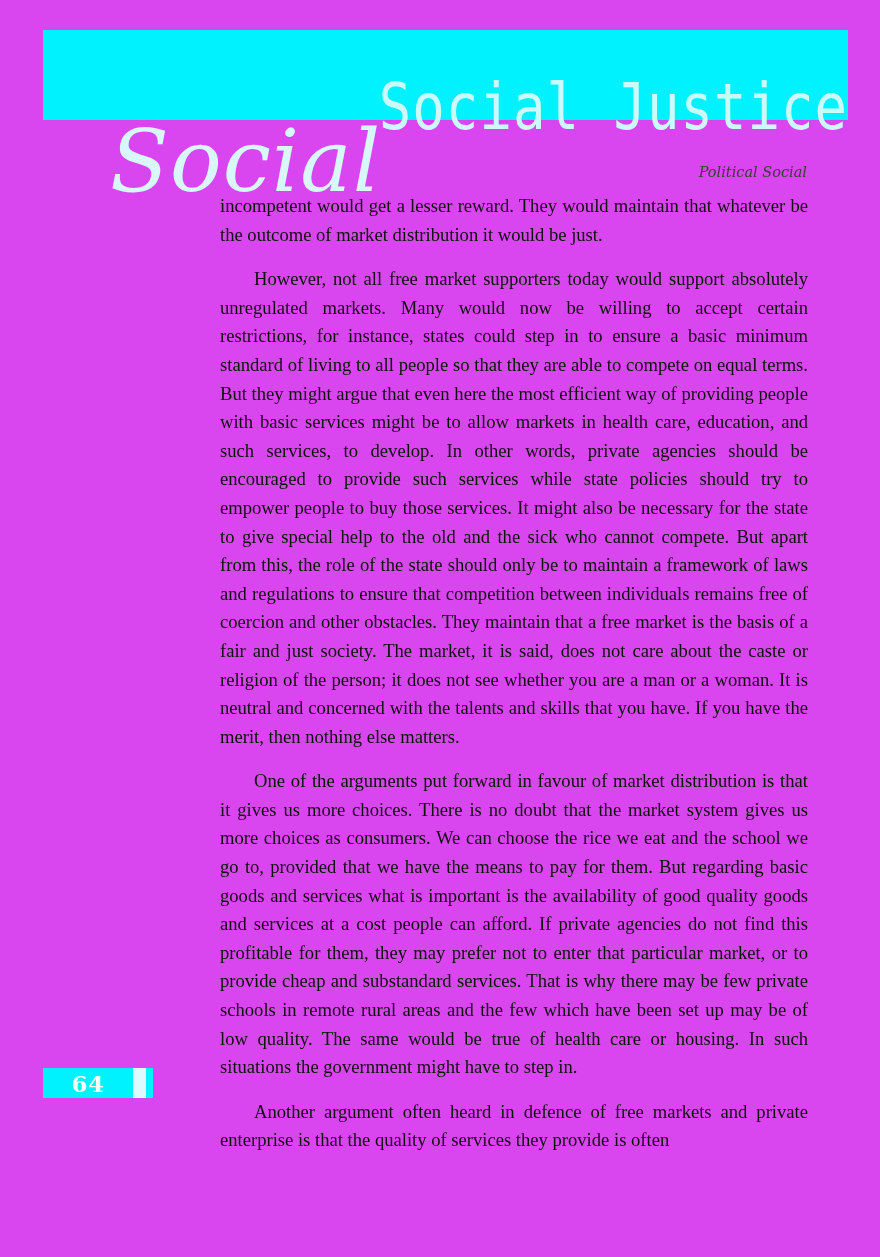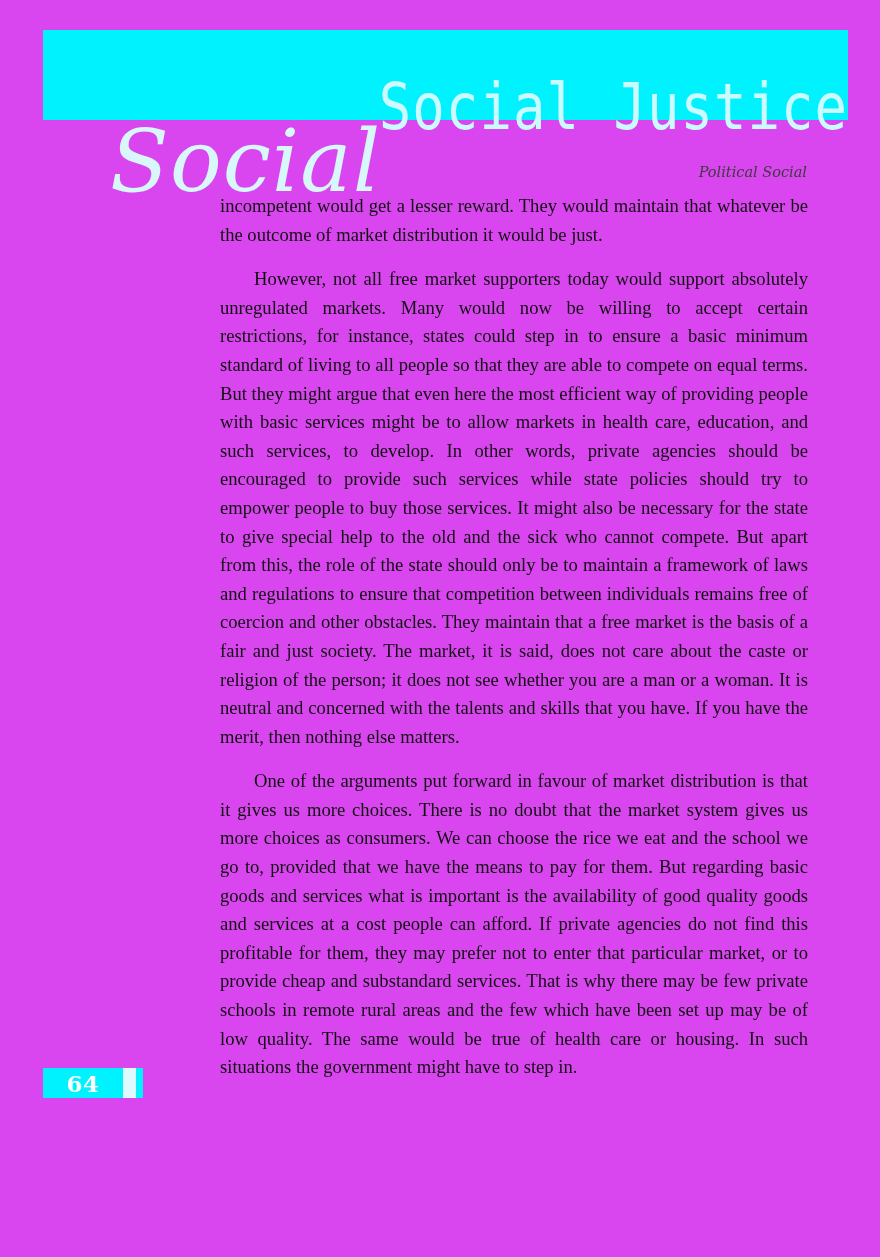--- a/index.html
+++ b/index.html
@@ -104,21 +104,21 @@
   
   .page-number-badge {
     position: absolute;
     left: 43px;
     top: 1068px;
     height: 30px;
     display: flex;
     align-items: stretch;
   }
   .page-number-block {
-    width: 80px;
+    width: 90px;
     background: #00f2ff;
     display: flex;
     align-items: center;
     justify-content: center;
     color: #ffffff;
     font-family: "DejaVu Serif", "Liberation Serif", serif;
     font-weight: bold;
     font-size: 23px;
     letter-spacing: 0.5px;
   }
@@ -154,20 +154,21 @@
   <div class="chapter-title">Social Justice</div>
 
   <div class="watermark">Social</div>
 
   <div class="running-head">Political Social</div>
 
   <div class="body-column">
     <p>incompetent would get a lesser reward. They would maintain that whatever be the outcome of market distribution it would be just.</p>
     <p class="indent">However, not all free market supporters today would support absolutely unregulated markets. Many would now be willing to accept certain restrictions, for instance, states could step in to ensure a basic minimum standard of living to all people so that they are able to compete on equal terms. But they might argue that even here the most efficient way of providing people with basic services might be to allow markets in health care, education, and such services, to develop. In other words, private agencies should be encouraged to provide such services while state policies should try to empower people to buy those services. It might also be necessary for the state to give special help to the old and the sick who cannot compete. But apart from this, the role of the state should only be to maintain a framework of laws and regulations to ensure that competition between individuals remains free of coercion and other obstacles. They maintain that a free market is the basis of a fair and just society. The market, it is said, does not care about the caste or religion of the person; it does not see whether you are a man or a woman. It is neutral and concerned with the talents and skills that you have. If you have the merit, then nothing else matters.</p>
     <p class="indent">One of the arguments put forward in favour of market distribution is that it gives us more choices. There is no doubt that the market system gives us more choices as consumers. We can choose the rice we eat and the school we go to, provided that we have the means to pay for them. But regarding basic goods and services what is important is the availability of good quality goods and services at a cost people can afford. If private agencies do not find this profitable for them, they may prefer not to enter that particular market, or to provide cheap and substandard services. That is why there may be few private schools in remote rural areas and the few which have been set up may be of low quality. The same would be true of health care or housing. In such situations the government might have to step in.</p>
+    <p class="indent last">Another argument often heard in defence of free markets and private enterprise is that the quality of services they provide is often</p>
   </div>
 
   <div class="page-number-badge">
     <div class="page-number-block">64</div>
     <div class="page-number-gap"></div>
     <div class="page-number-tick"></div>
   </div>
 
 
 </div>

